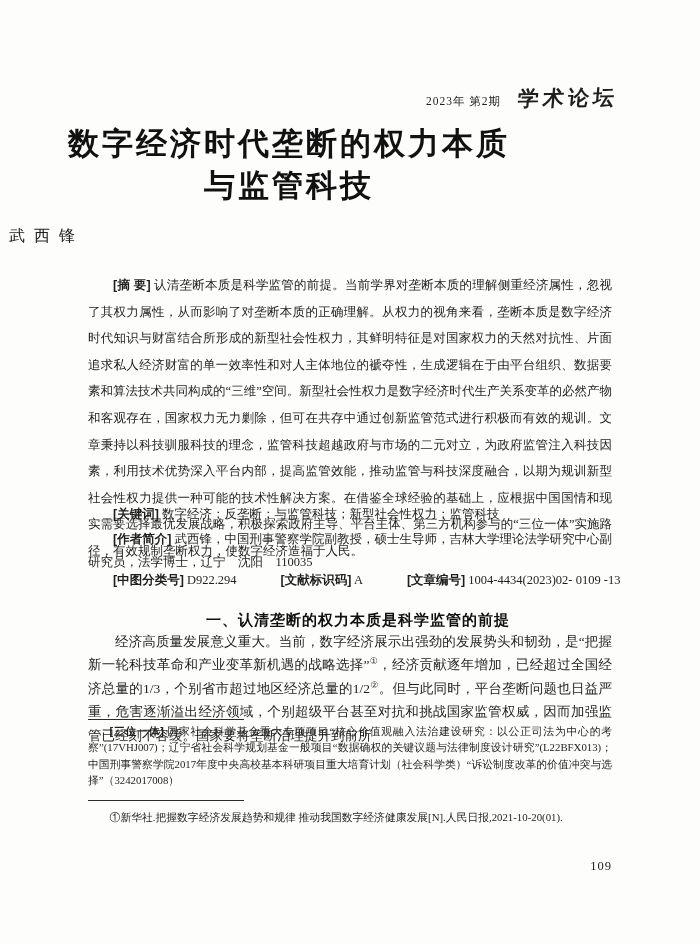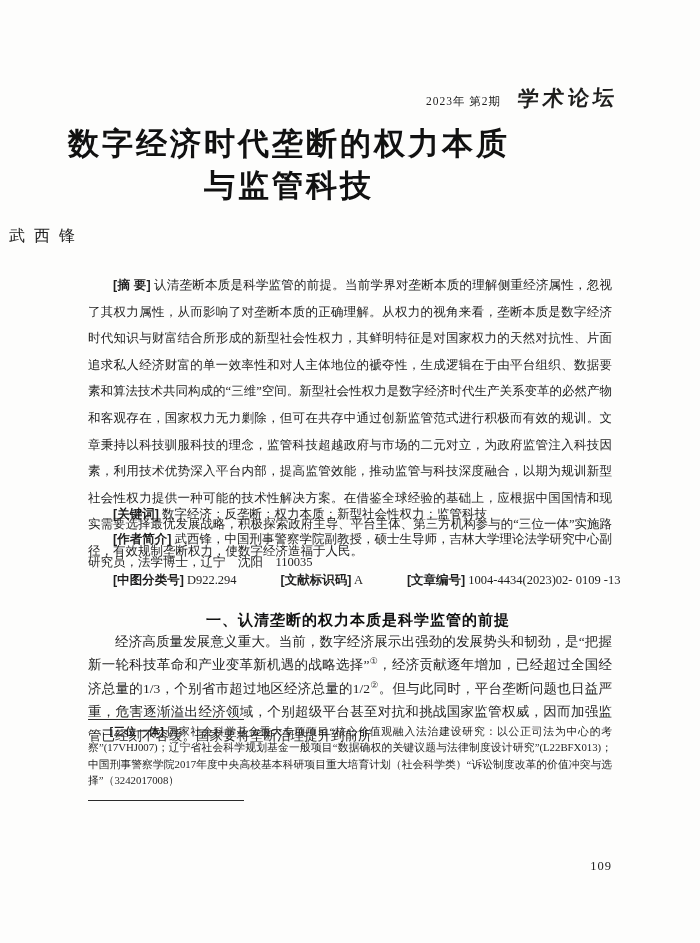--- a/index.html
+++ b/index.html
@@ -65,21 +65,21 @@
 
 <div id="author" class="abs">武西锋</div>
 
 <p id="abstract" class="abs block" style="margin:0;">
   <span class="label">[摘  要]</span>
   <span>认清垄断本质是科学监管的前提。当前学界对垄断本质的理解侧重经济属性，忽视了其权力属性，从而影响了对垄断本质的正确理解。从权力的视角来看，垄断本质是数字经济时代知识与财富结合所形成的新型社会性权力，其鲜明特征是对国家权力的天然对抗性、片面追求私人经济财富的单一效率性和对人主体地位的褫夺性，生成逻辑在于由平台组织、数据要素和算法技术共同构成的“三维”空间。新型社会性权力是数字经济时代生产关系变革的必然产物和客观存在，国家权力无力剿除，但可在共存中通过创新监管范式进行积极而有效的规训。文章秉持以科技驯服科技的理念，监管科技超越政府与市场的二元对立，为政府监管注入科技因素，利用技术优势深入平台内部，提高监管效能，推动监管与科技深度融合，以期为规训新型社会性权力提供一种可能的技术性解决方案。在借鉴全球经验的基础上，应根据中国国情和现实需要选择最优发展战略，积极探索政府主导、平台主体、第三方机构参与的“三位一体”实施路径，有效规制垄断权力，使数字经济造福于人民。</span>
 </p>
 
 <p id="keywords" class="abs block" style="margin:0;">
   <span class="label">[关键词]</span>
-  <span>数字经济；反垄断；权力本质；新型社会性权力；监管科技</span>
+  <span>数字经济；反垄断；与监管科技；新型社会性权力；监管科技</span>
 </p>
 
 <p id="bio" class="abs block" style="margin:0;">
   <span class="label">[作者简介]</span>
   <span>武西锋，中国刑事警察学院副教授，硕士生导师，吉林大学理论法学研究中心副研究员，法学博士，辽宁　沈阳　110035</span>
 </p>
 
 <p id="classification" class="abs block" style="margin:0;">
   <span class="grp"><span class="label">[中图分类号]</span> <span>D922.294</span></span><span class="grp"><span class="label">[文献标识码]</span> <span>A</span></span><span class="grp"><span class="label">[文章编号]</span> <span>1004-4434(2023)02- 0109 -13</span></span>
 </p>
@@ -93,15 +93,16 @@
 <div id="fund-rule" class="abs rule"></div>
 
 <p id="fund" class="abs block" style="margin:0;">
   <span class="label">[三位一体]</span>
   <span>国家社会科学基金重大专项项目“核心价值观融入法治建设研究：以公正司法为中心的考察”(17VHJ007)；辽宁省社会科学规划基金一般项目“数据确权的关键议题与法律制度设计研究”(L22BFX013)；中国刑事警察学院2017年度中央高校基本科研项目重大培育计划（社会科学类）“诉讼制度改革的价值冲突与选择”（3242017008）</span>
 </p>
 
 <div id="foot-rule" class="abs rule"></div>
 
 <div id="footnotes" class="abs block">
+  <p>①新华社.把握数字经济发展趋势和规律 推动我国数字经济健康发展[N].人民日报,2021-10-20(01).</p>
 </div>
 
 <div id="page-number" class="abs">109</div>
 
 </body></html>

